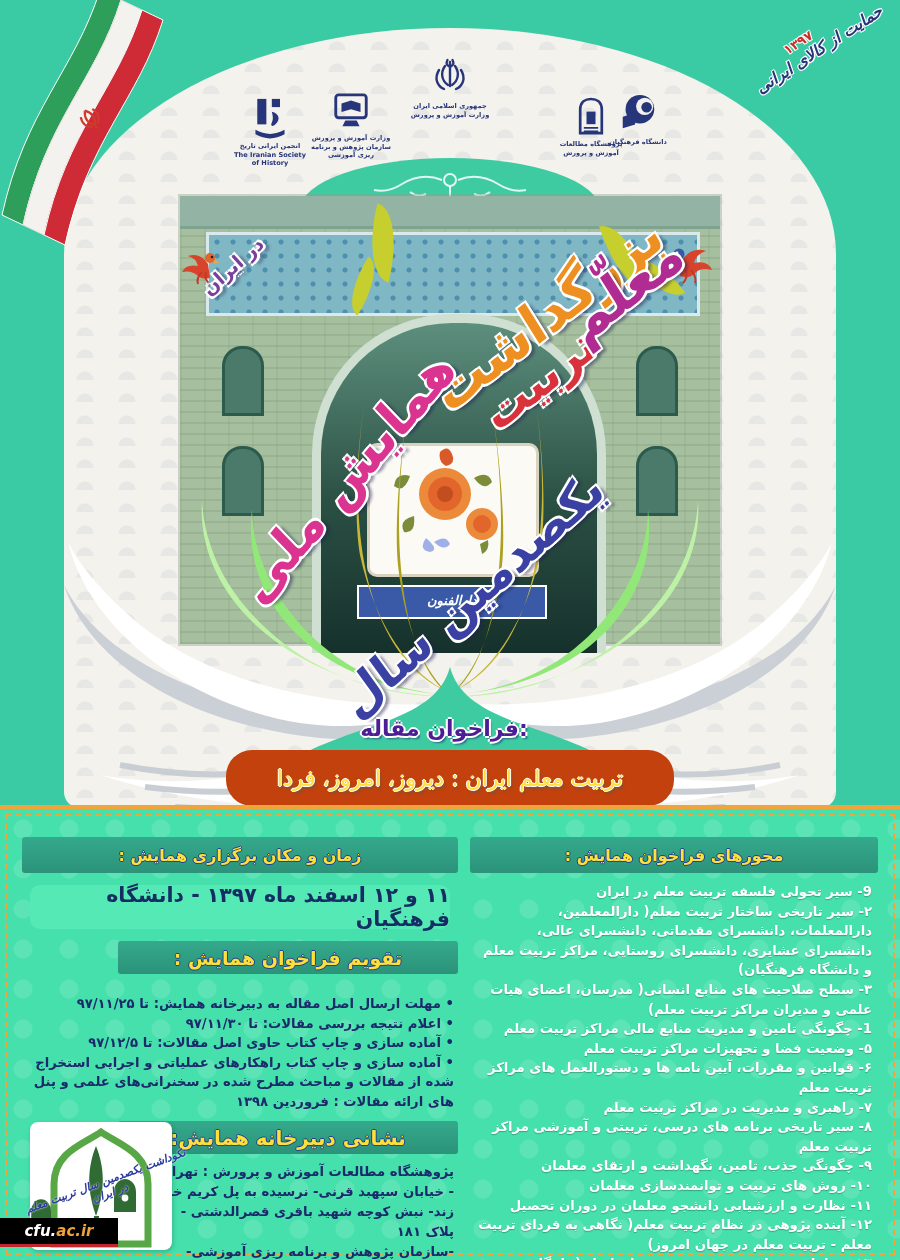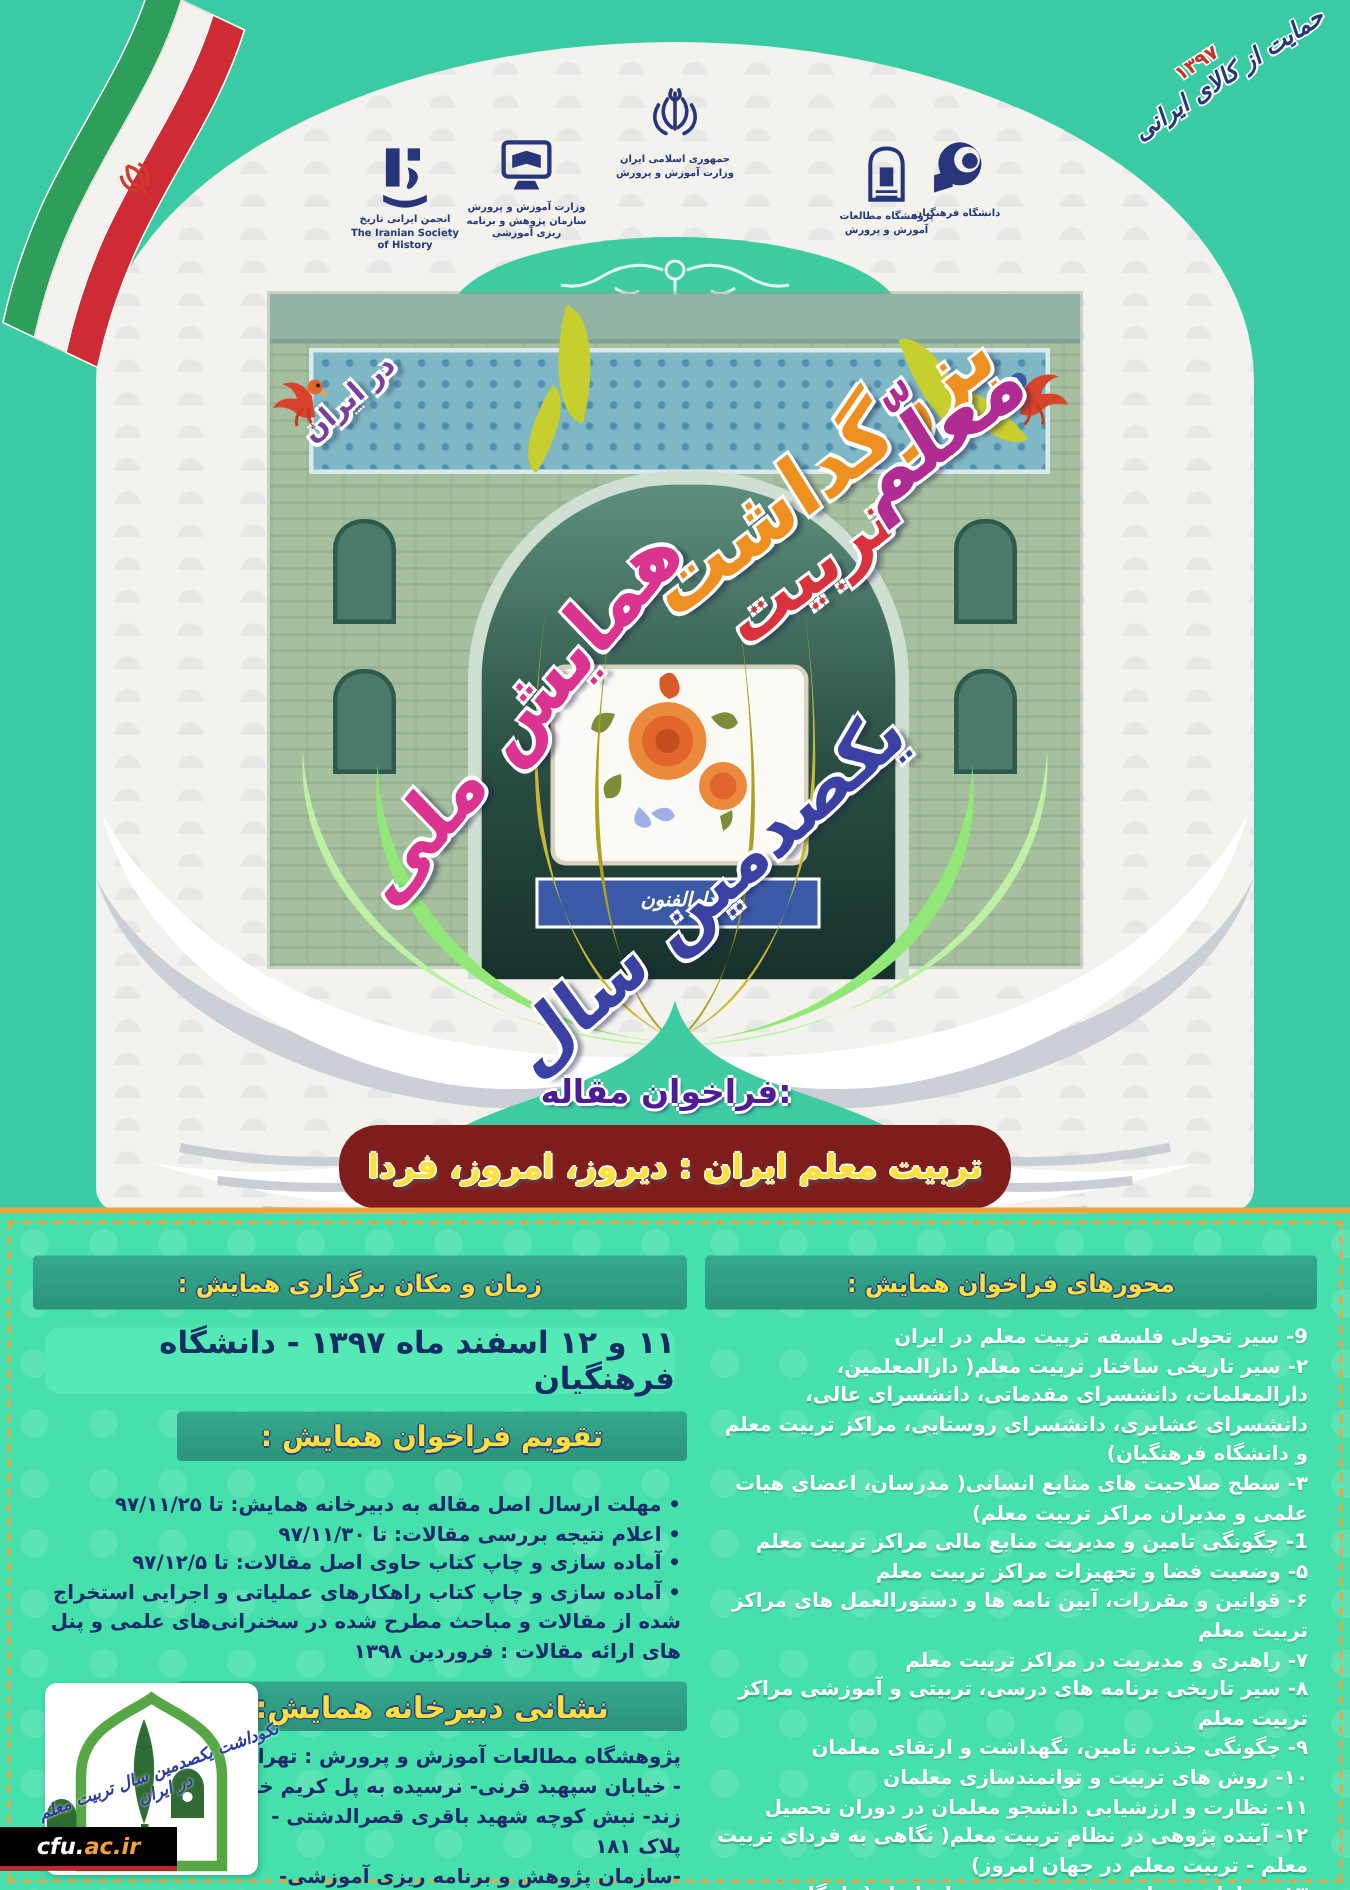--- a/index.html
+++ b/index.html
@@ -61,23 +61,23 @@
   .cal{position:absolute;z-index:5;font-weight:bold;text-align:center;white-space:nowrap;
     text-shadow:-2px -2px 0 #fff,2px -2px 0 #fff,-2px 2px 0 #fff,2px 2px 0 #fff,4px 5px 3px rgba(30,30,80,.45);}
 
   
   .wings{left:60px;top:295px;z-index:4;}
 
   
   .call-label{left:0;top:716px;width:888px;text-align:center;z-index:6;
     color:#4c1d95;font-size:22px;font-weight:bold;
     text-shadow:-2px 0 0 #fff,2px 0 0 #fff,0 -2px 0 #fff,0 2px 0 #fff,2px 3px 2px rgba(30,50,120,.6);}
-  .banner{left:226px;top:750px;width:448px;height:56px;background:#7f1d1d;border-radius:26px;z-index:6;
+  .banner{left:226px;top:750px;width:448px;height:56px;background:#c2410c;border-radius:26px;z-index:6;
     display:flex;align-items:center;justify-content:center;
-    color:#FFE03A;font-size:22px;font-weight:bold;
+    color:#FFE03A;font-size:22px;font-weight:normal;
     text-shadow:-1px 0 0 #fff,1px 0 0 #fff,0 -1px 0 #fff,0 1px 0 #fff,2px 3px 2px rgba(90,90,90,.55);}
   .orange-line{left:0;top:805px;width:900px;height:4px;background:#F0A43C;z-index:7;}
 
   
   .bottom-panel{left:0;top:809px;width:900px;height:451px;background:#45E0AC;z-index:7;
     background-image:radial-gradient(circle, rgba(255,255,255,.12) 9px, transparent 10px);
     background-size:46px 40px;}
   .dash-border{position:absolute;left:5px;top:5px;width:886px;height:437px;border:2px dashed #EFA43F;}
   .col{position:absolute;direction:rtl;}
   .hbar{background:linear-gradient(#35A98C,#2B9379);height:36px;border-radius:3px;

